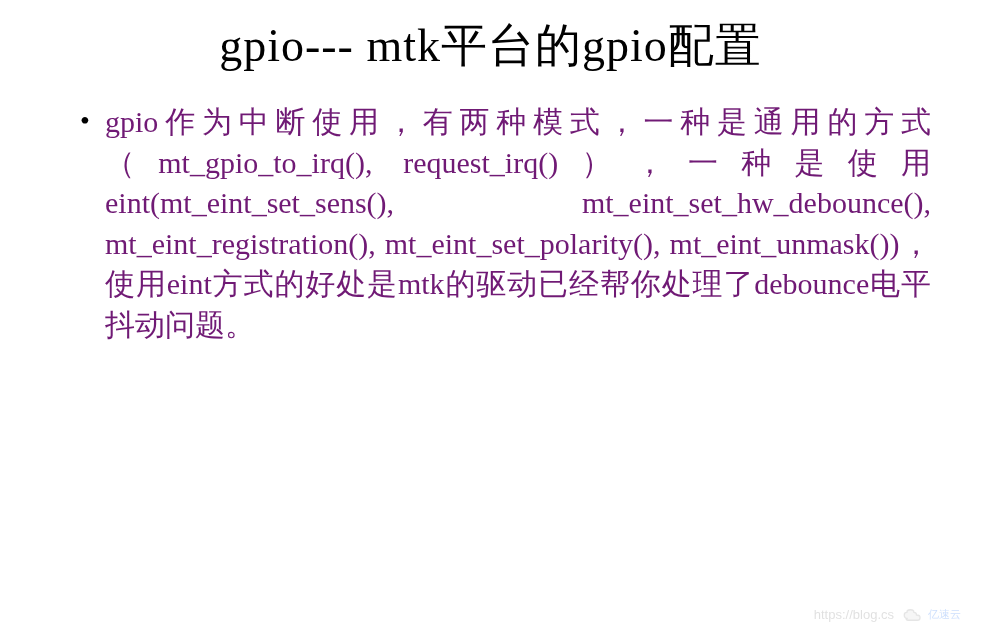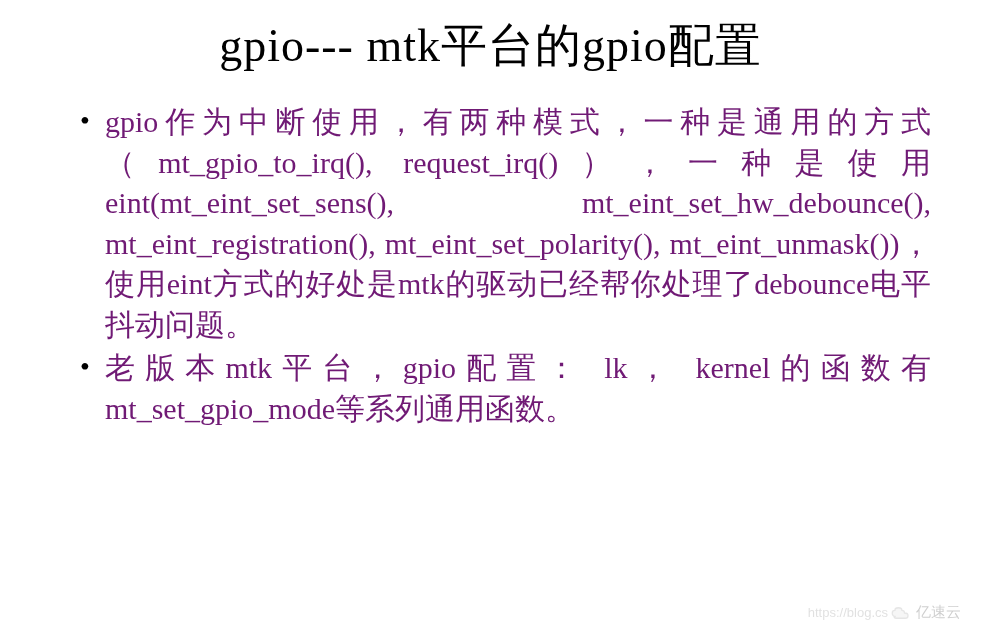--- a/index.html
+++ b/index.html
@@ -49,21 +49,21 @@
       top: 0;
       font-size: 28px;
       color: #000;
     }
     .watermark {
       position: absolute;
       bottom: 12px;
       right: 20px;
       display: flex;
       align-items: center;
-      gap: 2px;
+      gap: 8px;
       opacity: 0.25;
     }
     .watermark-url {
       font-size: 13px;
       color: #888;
       font-family: Arial, sans-serif;
     }
     .watermark-logo {
       display: flex;
       align-items: center;
@@ -72,33 +72,32 @@
     .cloud-icon {
       width: 22px;
       height: 14px;
       position: relative;
     }
     .cloud-icon svg {
       width: 100%;
       height: 100%;
     }
     .watermark-text {
-      font-size: 15px;
-      color: #404040;
+      font-size: 11px;
+      color: #3b82f6;
       font-family: Liberation Mono, monospace;
     }
   </style>
 </head>
 <body>
 
 <div class="slide">
   <h1 class="title">gpio--- mtk平台的gpio配置</h1>
   <ul class="bullet-list">
     <li class="bullet-item">gpio作为中断使用，有两种模式，一种是通用的方式（mt_gpio_to_irq(), request_irq()），一种是使用eint(mt_eint_set_sens(), mt_eint_set_hw_debounce(), mt_eint_registration(), mt_eint_set_polarity(), mt_eint_unmask())，使用eint方式的好处是mtk的驱动已经帮你处理了debounce电平抖动问题。</li>
-    <li class="bullet-item">老版本mtk平台，gpio配置： lk， kernel的函数有mt_set_gpio_mode等系列通用函数。</li>
   </ul>
 </div>
 
 <div class="watermark">
   <span class="watermark-url">https://blog.cs</span>
   <div class="watermark-logo">
     <span class="cloud-icon">
       <svg viewBox="0 0 24 16" fill="none" stroke="#888" stroke-width="1.5">
         <path d="M6 12 Q2 12 2 8 Q2 5 5 5 Q5 2 9 2 Q13 2 13 5 Q16 5 16 8 Q20 8 20 11 Q20 14 17 14 L6 14 Q4 14 4 12 Z" fill="#ddd" stroke="#999"></path>
       </svg>

